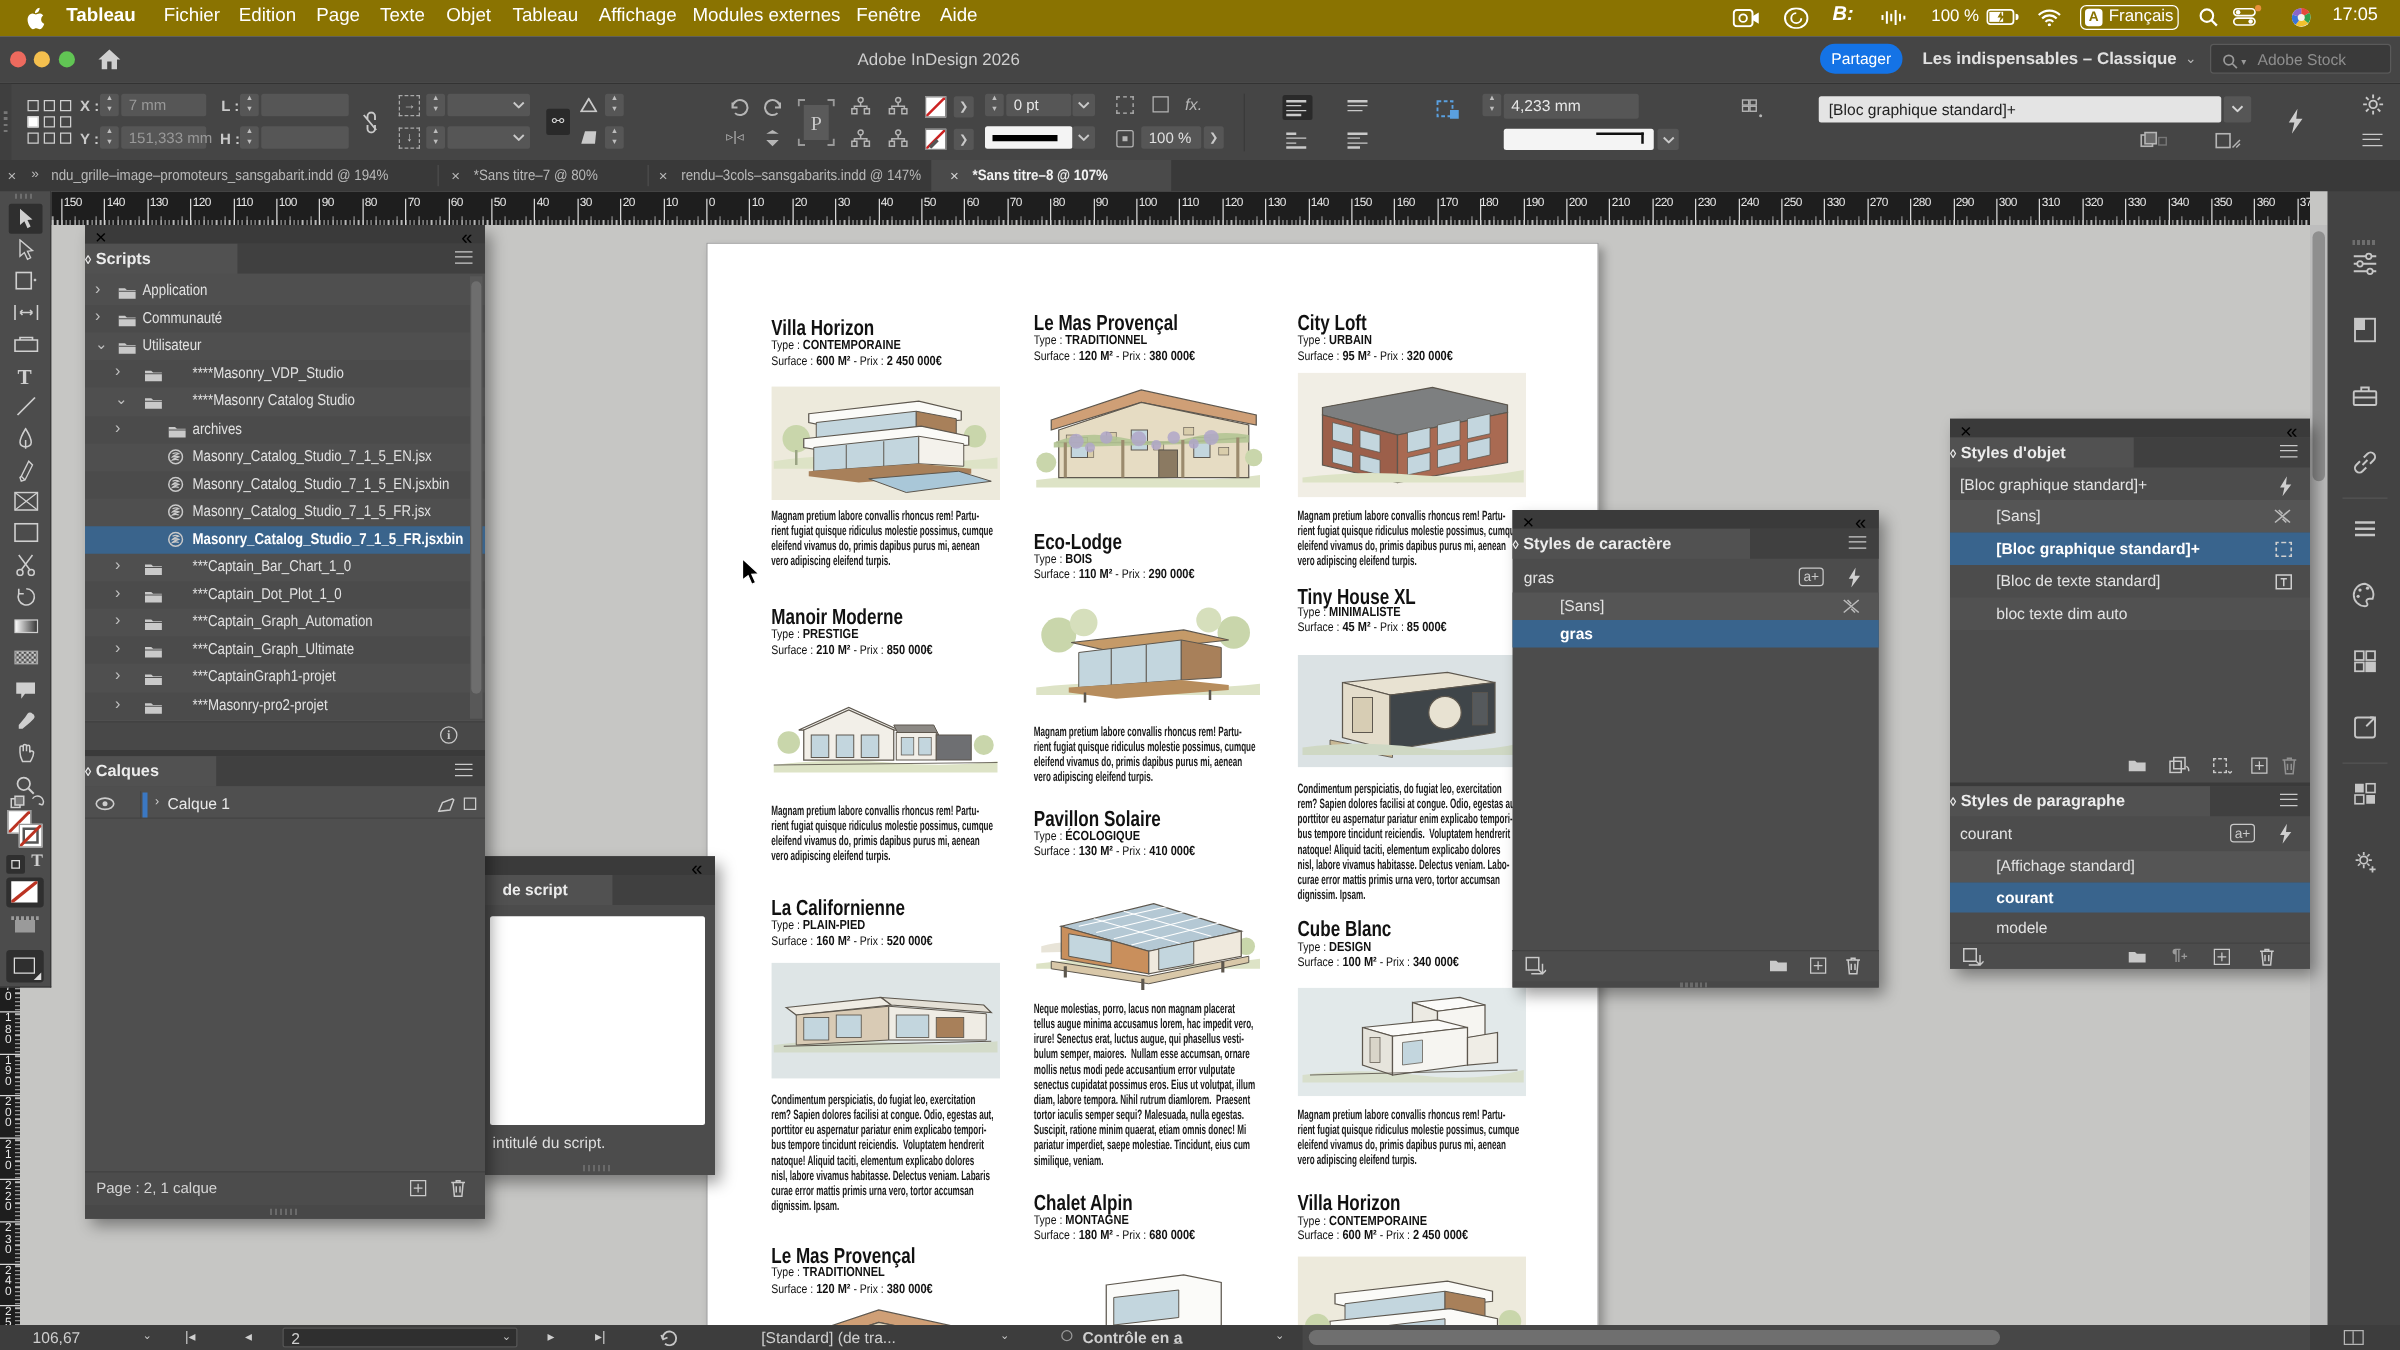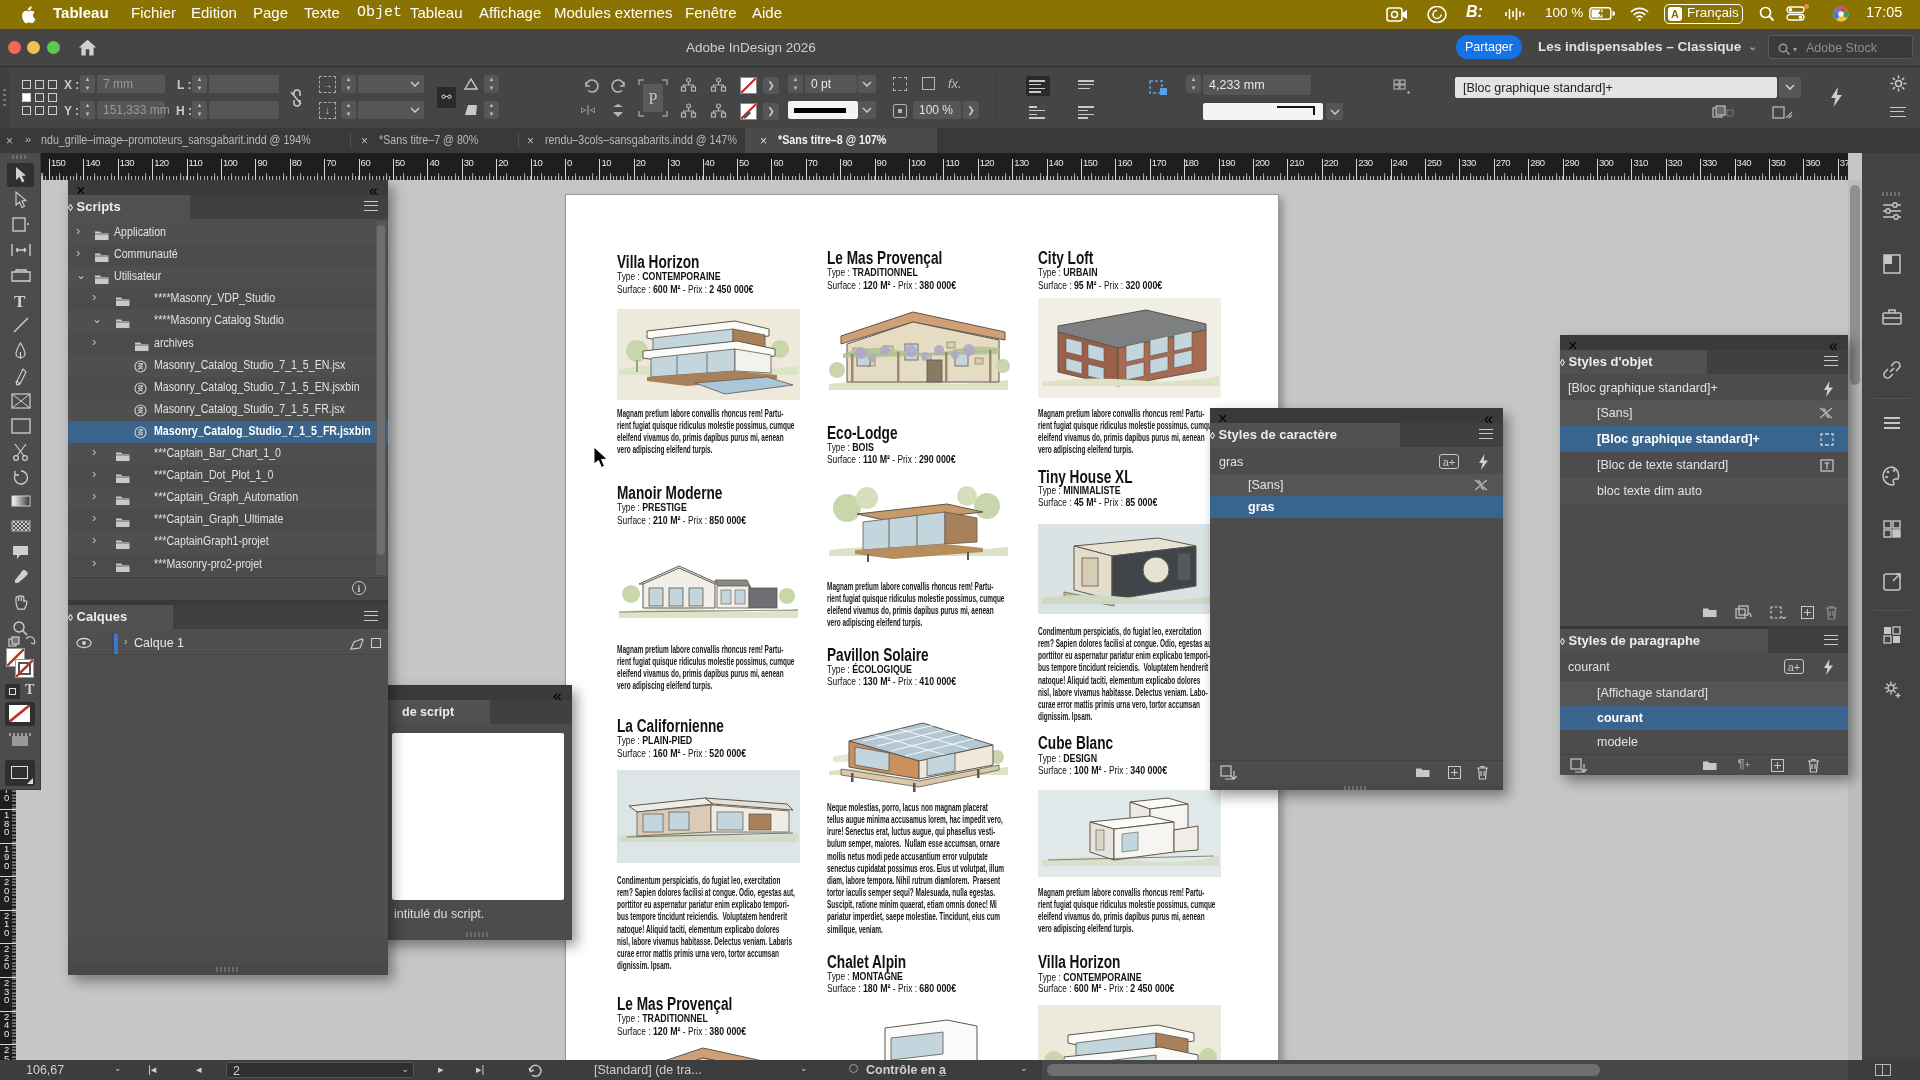--- a/index.html
+++ b/index.html
@@ -41,21 +41,21 @@
 
 <div id="menubar">
   <svg style="position:absolute;left:20px;top:6px;" width="16" height="18" viewBox="0 0 16 18">
       <path fill="#fff" d="M8.1 4.6 c0.9 0 2-0.6 2.7-1.4 c0.6-0.8 1-1.8 0.9-2.9 c-1 0.1-2.1 0.7-2.8 1.5 C8.3 2.5 7.9 3.5 8 4.6 Z M12.9 9.5 c0-2 1.6-3 1.7-3.1 c-0.9-1.4-2.4-1.6-2.9-1.6 c-1.2-0.1-2.4 0.7-3 0.7 c-0.6 0-1.6-0.7-2.6-0.7 C4.8 4.9 3.5 5.6 2.8 6.8 c-1.5 2.5-0.4 6.3 1 8.4 c0.7 1 1.5 2.1 2.6 2.1 c1-0.1 1.4-0.7 2.7-0.7 c1.3 0 1.6 0.7 2.7 0.7 c1.1 0 1.8-1 2.5-2 c0.8-1.2 1.1-2.3 1.1-2.4 C15.3 12.8 12.9 11.9 12.9 9.5 Z"></path>
     </svg>
   <span class="mi" style="left:53px;font-weight:700;">Tableau</span>
   <span class="mi" style="left:131px;">Fichier</span>
   <span class="mi" style="left:191px;">Edition</span>
   <span class="mi" style="left:253px;">Page</span>
   <span class="mi" style="left:304px;">Texte</span>
-  <span class="mi" style="left:357px;font-family:Liberation Mono, monospace;">Objet</span>
+  <span class="mi" style="left:357px;">Objet</span>
   <span class="mi" style="left:410px;">Tableau</span>
   <span class="mi" style="left:479px;">Affichage</span>
   <span class="mi" style="left:554px;">Modules externes</span>
   <span class="mi" style="left:685px;">Fenêtre</span>
   <span class="mi" style="left:752px;">Aide</span>
 
   <svg style="position:absolute;left:1386px;top:7px;" width="22" height="15" viewBox="0 0 22 15">
       <rect x="1" y="1" width="15" height="13" rx="2.5" fill="none" stroke="#fff" stroke-width="1.6"></rect>
       <path d="M16 6 L21 3 V12 L16 9 Z" fill="#fff"></path>
       <circle cx="8.5" cy="7.5" r="3" fill="none" stroke="#fff" stroke-width="1.5"></circle>
@@ -1093,20 +1093,30 @@
       <div style="position:absolute;left:44px;top:0px;width:1px;height:22px;background:#444;"></div>
       <div style="position:absolute;left:46px;top:1px;width:4px;height:20px;background:#3b78c3;"></div>
       <span style="position:absolute;left:56px;top:3px;color:#cfcfcf;font-size:10px;">›</span>
       <span style="position:absolute;left:66px;top:3px;color:#e8e8e8;font-size:12.5px;">Calque 1</span>
       <svg style="position:absolute;left:282px;top:5px;" width="14" height="12" viewBox="0 0 14 12">
           <path d="M1 11 L4 4 L12 1 L13 2 L10 10 L1 11 Z" fill="none" stroke="#ccc" stroke-width="1.2"></path>
         </svg>
       <div style="position:absolute;left:303px;top:5px;width:10px;height:10px;border:1.3px solid #ccc;"></div>
     </div>
   </div>
+  <div style="position:absolute;left:0;top:757px;width:320px;height:27px;background:#4c4c4c;border-top:1px solid #424242;">
+    <span style="position:absolute;left:9px;top:5px;color:#d5d5d5;font-size:12px;">Page&nbsp;: 2, 1 calque</span>
+    <div style="position:absolute;left:260px;top:6px;width:13px;height:13px;border:1.3px solid #c9c9c9;">
+        <div style="position:absolute;left:2px;top:4.5px;width:7px;height:1.5px;background:#c9c9c9;"></div>
+        <div style="position:absolute;left:4.8px;top:2px;width:1.5px;height:7px;background:#c9c9c9;"></div>
+      </div>
+    <svg style="position:absolute;left:292px;top:5px;" width="13" height="15" viewBox="0 0 13 15">
+        <path d="M1 3 h11 M5 3 V1.5 h3 V3 M2.5 3 l1 11 h6 l1-11 M5 6 v5 M8 6 v5" stroke="#c9c9c9" stroke-width="1.2" fill="none"></path>
+      </svg>
+  </div>
   <div style="position:absolute;left:0;top:784px;width:320px;height:11px;background:#484848;">
       <div style="position:absolute;left:148px;top:3px;width:24px;height:5px;background:repeating-linear-gradient(90deg,#6a6a6a 0 2px,transparent 2px 4px);"></div>
     </div>
 </div>
 <div id="panelC" class="panel" style="left:1210px;top:408px;width:293px;height:382px;z-index:9;">
   <div class="pbar">
       <span style="position:absolute;left:8px;top:2px;" class="x">×</span>
       <span style="position:absolute;right:10px;top:2px;" class="x">«</span>
     </div>
   <div class="ptab" style="left:0;width:190px;"><span style="font-size:10px;">◊</span> Styles de caractère</div>
@@ -1252,21 +1262,21 @@
   <div style="position:absolute;left:226px;top:2px;width:188px;height:16px;background:#2f2f2f;border:1px solid #555;border-radius:2px;">
       <span style="position:absolute;left:6px;top:1px;">2</span>
       <span style="position:absolute;right:4px;top:1px;font-size:9px;">⌄</span>
     </div>
   <span style="position:absolute;left:438px;top:3px;font-size:11px;">▸</span>
   <span style="position:absolute;left:476px;top:3px;font-size:11px;">▸|</span>
   <svg style="position:absolute;left:528px;top:3px;" width="15" height="14" viewBox="0 0 15 14">
       <path d="M2 8 a5.5 5.5 0 1 1 2 4" fill="none" stroke="#c6c6c6" stroke-width="1.5"></path>
       <path d="M1 5 l1.5 3.5 L6 7" fill="none" stroke="#c6c6c6" stroke-width="1.5"></path>
     </svg>
-  <span style="position:absolute;left:594px;top:3px;">[Standard] (de tra...</span>
+  <span style="position:absolute;left:609px;top:3px;">[Standard] (de tra...</span>
   <span style="position:absolute;left:800px;top:3px;font-size:9px;">⌄</span>
   <span style="position:absolute;left:849px;top:4px;width:9px;height:9px;border:1.2px solid #9a9a9a;border-radius:50%;"></span>
   <span style="position:absolute;left:866px;top:3px;font-weight:700;">Contrôle en a̲</span>
   <span style="position:absolute;left:1020px;top:3px;font-size:9px;">⌄</span>
   <div style="position:absolute;left:1042px;top:0px;width:806px;height:20px;background:#474747;"></div>
   <div style="position:absolute;left:1047px;top:4px;width:553px;height:12px;background:#6f6f6f;border-radius:6px;"></div>
   <div style="position:absolute;left:1875px;top:4px;width:16px;height:12px;border:1.3px solid #b5b5b5;">
       <div style="position:absolute;left:6px;top:0;width:1.3px;height:10px;background:#b5b5b5;"></div>
     </div>
 </div>

